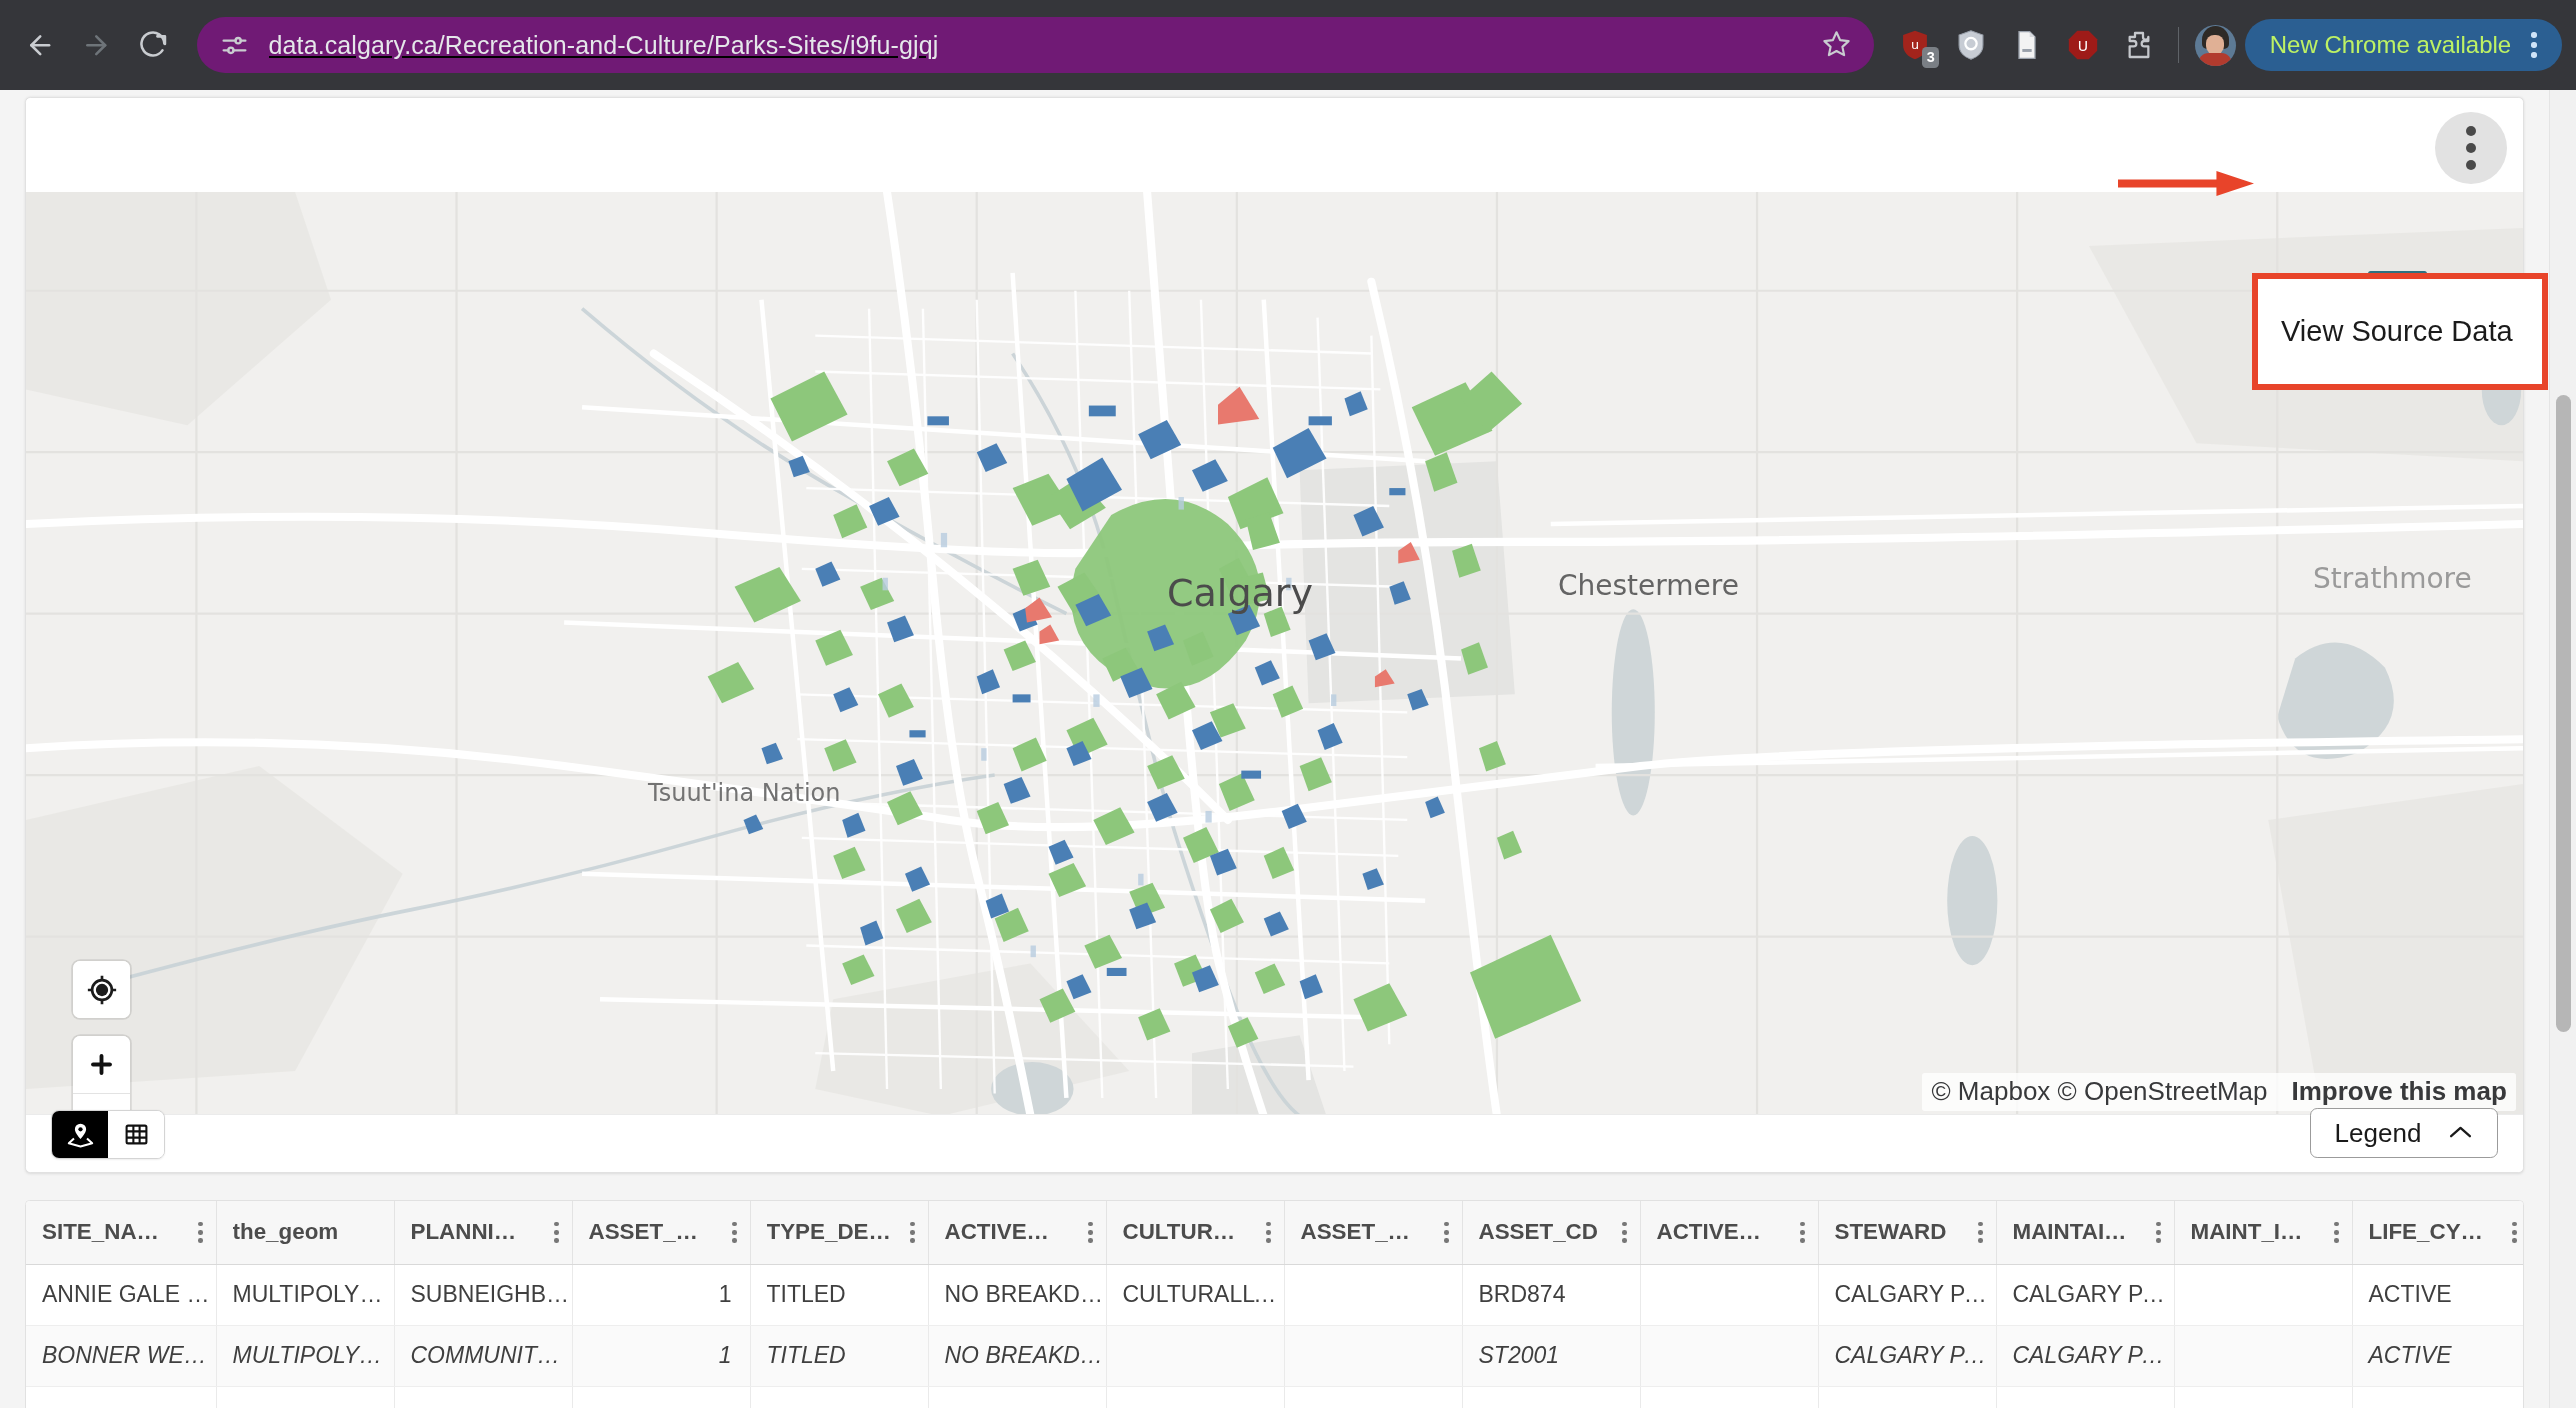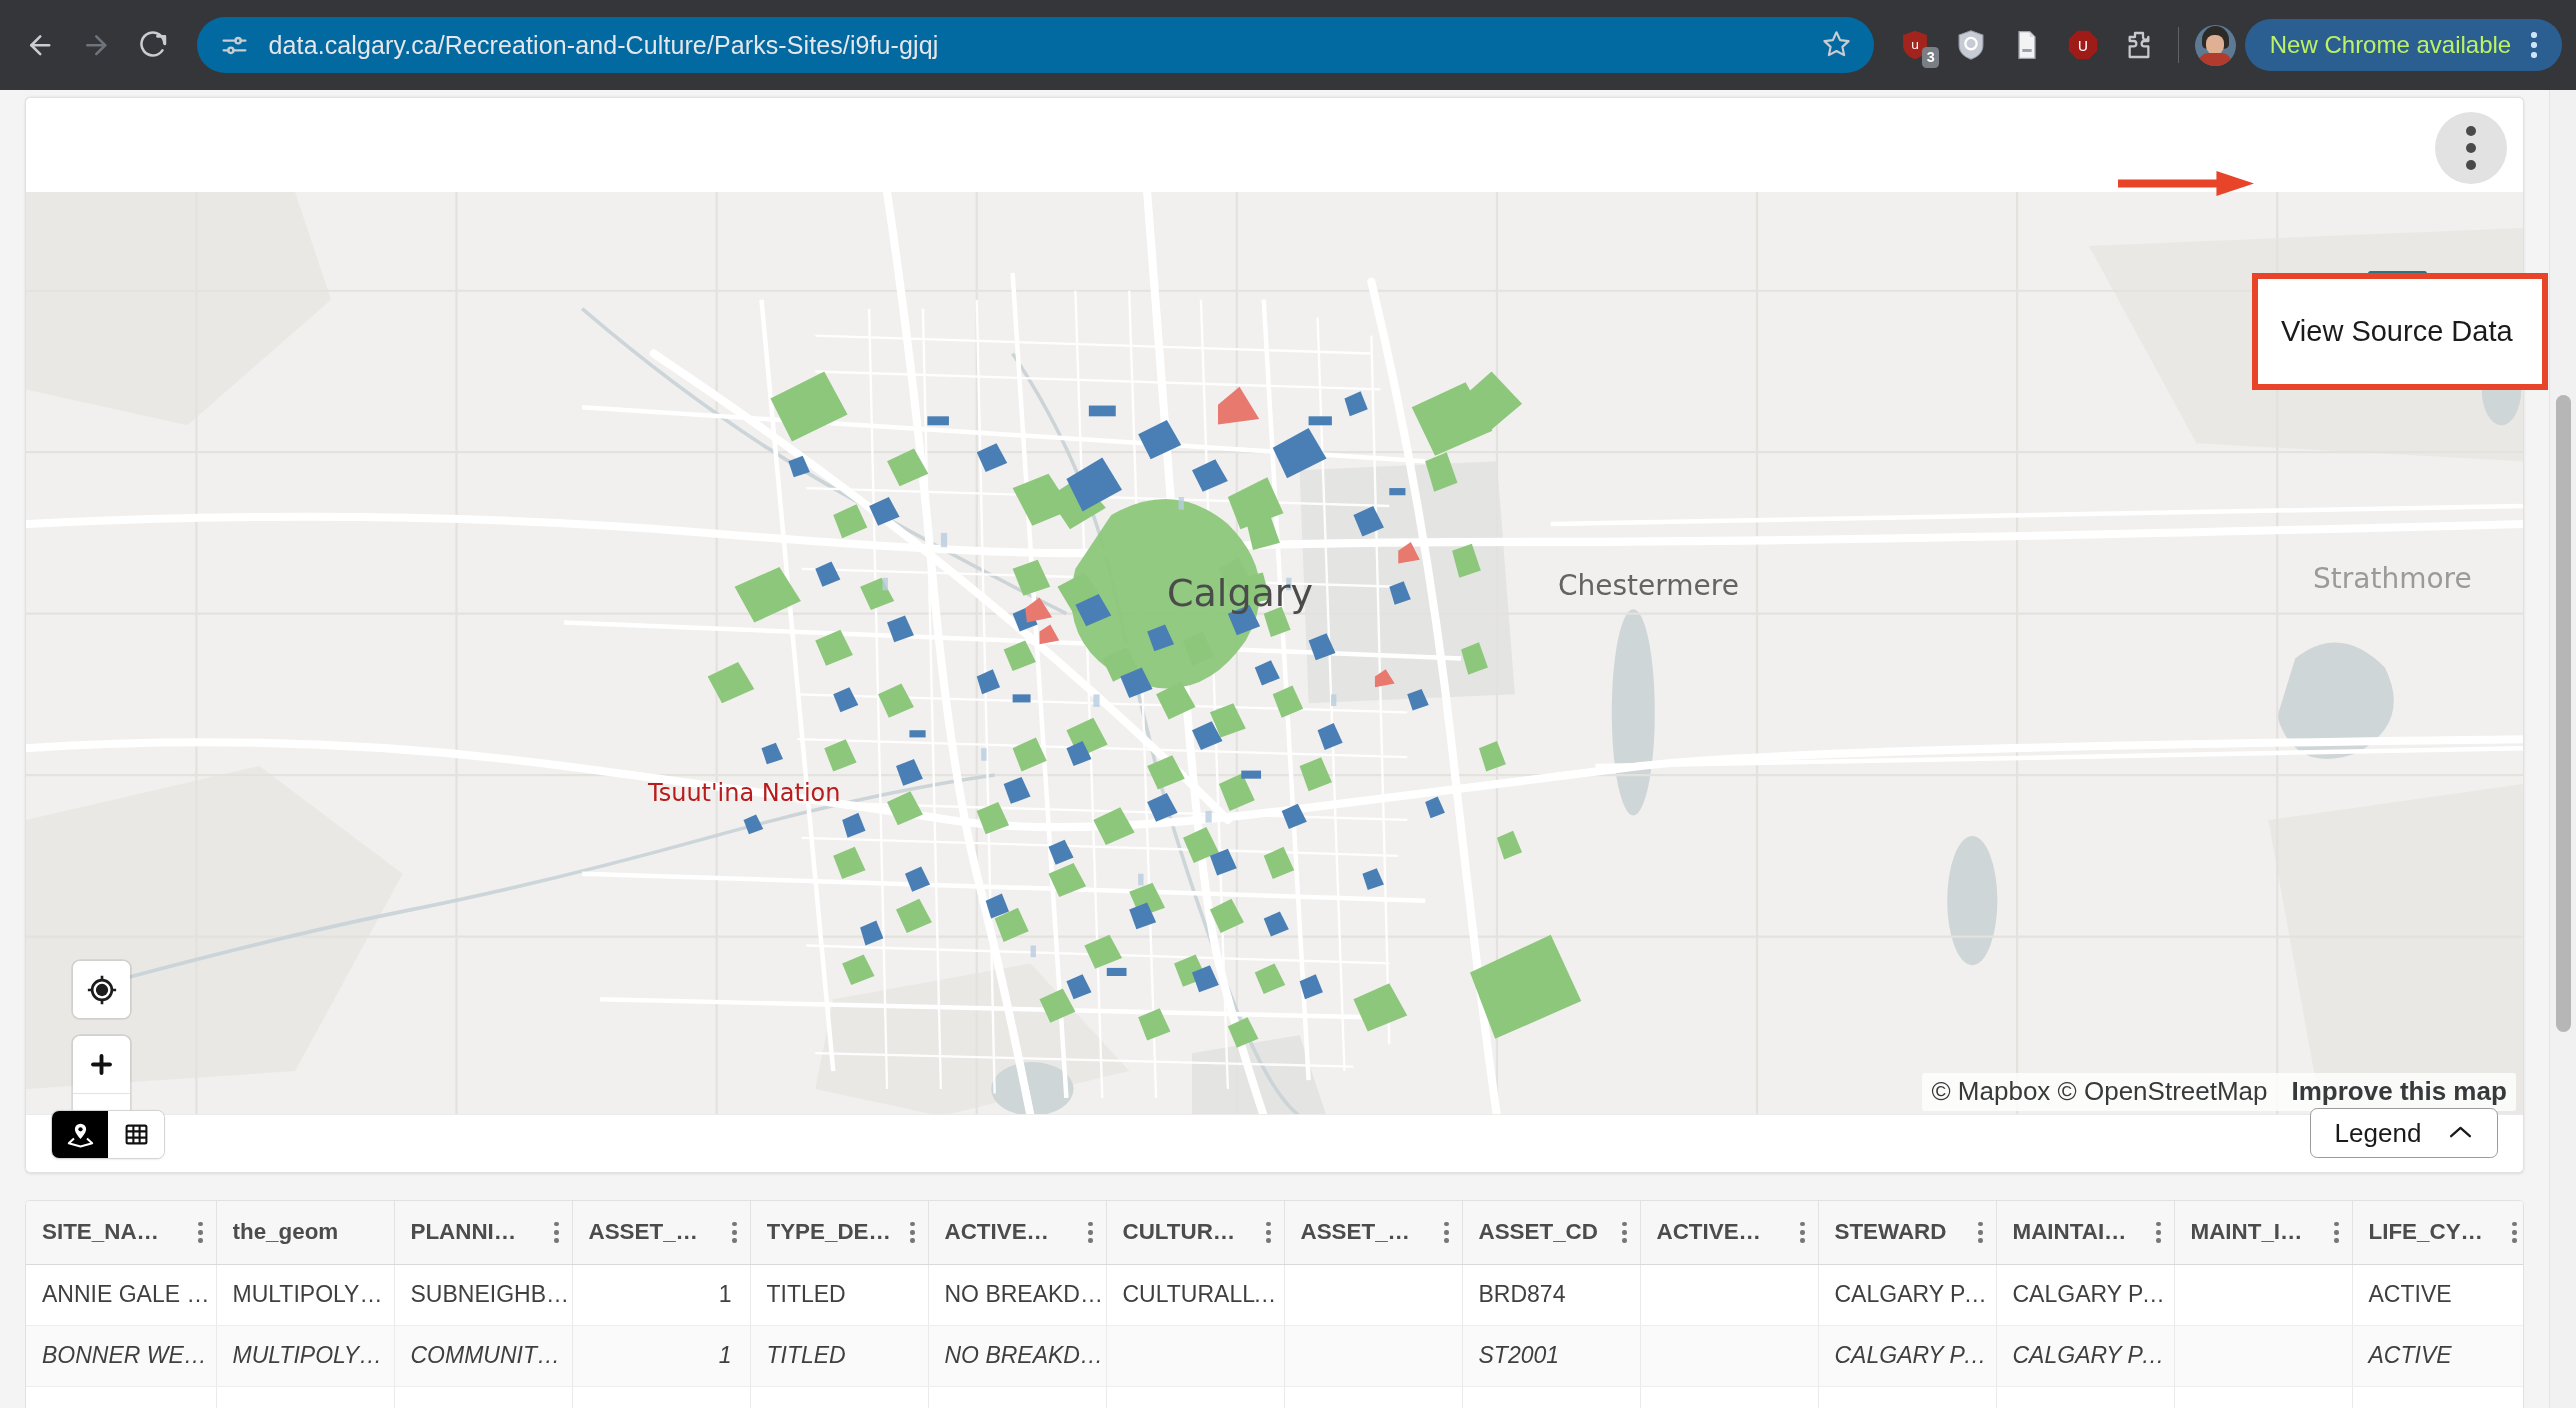--- a/index.html
+++ b/index.html
@@ -23,25 +23,26 @@
     display: flex; align-items: center; justify-content: center;
     color: #c9ccd0;
   }
   .nav-btn.disabled { color: #6e7479; }
   .nav-btn svg { display: block; }
 
   .omnibox {
     margin-left: 16px;
     height: 56px;
     flex: 1;
-    background: #0369a1;
+    background: #701a75;
     border-radius: 30.5px;
     display: flex; align-items: center;
     padding: 0 23px 0 23px;
     min-width: 0;
+    text-decoration: underline;
   }
   .omnibox-icon { flex: 0 0 auto; color: #c9ccd0; display: flex; align-items: center; }
   .omnibox-url {
     margin-left: 20px;
     color: #e5e7ea;
     font-size: 25px;
     letter-spacing: 0.1px;
     white-space: nowrap;
     overflow: hidden;
     text-overflow: ellipsis;
@@ -190,21 +191,21 @@
   .map-label {
     position: absolute;
     color: #5b5b5b;
     font-family: "DejaVu Sans", sans-serif;
     white-space: nowrap;
     pointer-events: none;
   }
   .label-calgary { left: 1141px; top: 379px; font-size: 38px; color: #4b4b4b; }
   .label-chestermere { left: 1532px; top: 377px; font-size: 28px; color: #646464; }
   .label-strathmore { left: 2287px; top: 370px; font-size: 28px; color: #9a9a9a; }
-  .label-tsuutina { left: 622px; top: 587px; font-size: 24px; color: #b91c1c; }
+  .label-tsuutina { left: 622px; top: 587px; font-size: 24px; color: #737373; }
 
   
   .map-ctrl-group {
     position: absolute;
     background: #ffffff;
     border-radius: 7.2px;
     box-shadow: 0 0 0 1.8px rgba(0,0,0,0.10);
     overflow: hidden;
   }
   .geo-ctrl { left: 47px; top: 769px; width: 57px; height: 57px; }

